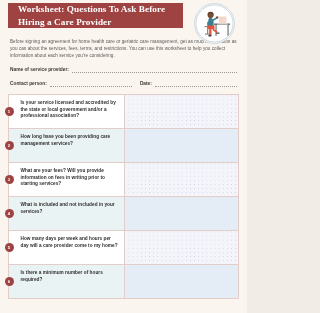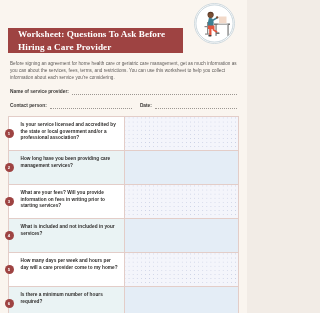--- a/index.html
+++ b/index.html
@@ -17,23 +17,23 @@
     position: relative;
     width: 247px;
     height: 313px;
     background: #faf5ef;
     box-sizing: border-box;
   }
 
   
   .header {
     position: relative;
-    height: 53px;
-    display: flex;
-    align-items: flex-end;
+    height: 31px;
+    display: flex;
+    align-items: center;
   }
   .header-title-band {
     background: #9e4342;
     flex: 1 1 auto;
     margin-left: 8px;
     display: flex;
     align-items: center;
     padding: 0 8px 0 10px;
     box-sizing: border-box;
   }

